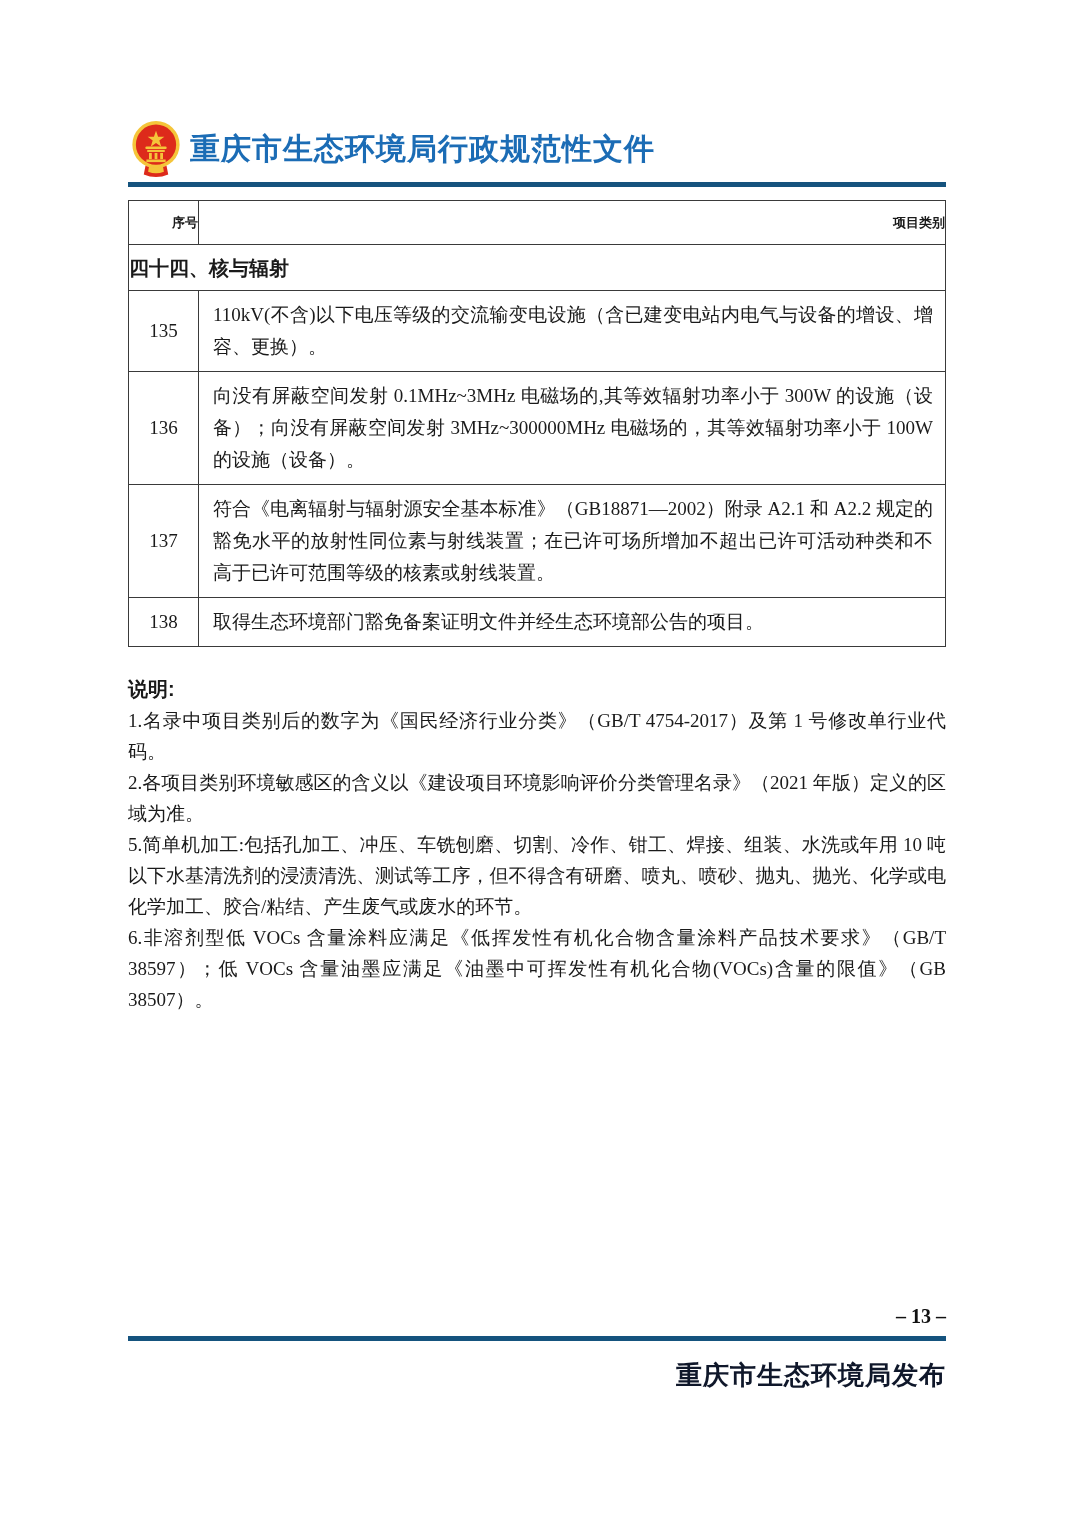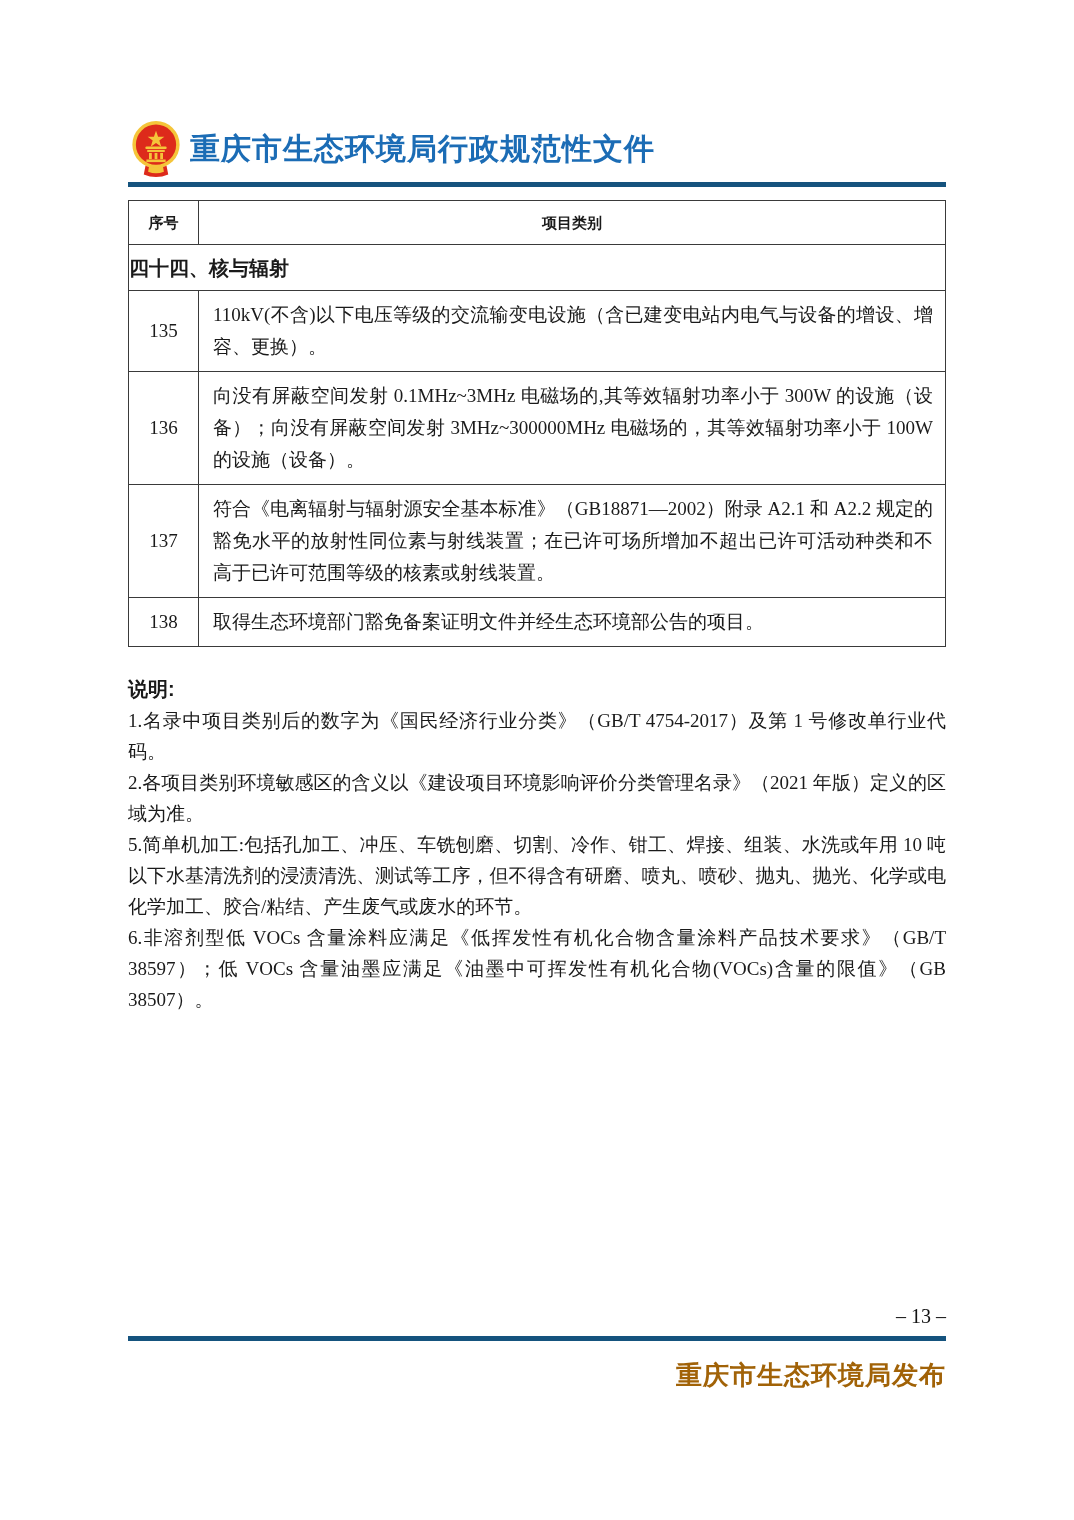--- a/index.html
+++ b/index.html
@@ -48,23 +48,23 @@
   table.cat-table td {
     border: 1px solid #3a3a3a;
     font-size: 19px;
     line-height: 32px;
     vertical-align: middle;
   }
   td.col-no { width: 70px; text-align: center; }
   tr.thead td {
     font-family: "Liberation Sans", "DejaVu Sans", sans-serif;
     font-weight: bold;
-    text-align: center;
+    text-align: right;
     height: 44px;
-    font-size: 15px;
+    font-size: 13px;
   }
   td.cell-no { text-align: center; font-size: 20px; }
   td.cell-text {
     text-align: justify;
     padding: 8px 12px 8px 14px;
   }
   tr.item-row td { height: 49px; }
   tr.section-row td {
     font-family: "Liberation Sans", "DejaVu Sans", sans-serif;
     font-weight: bold;
@@ -87,33 +87,34 @@
     text-align: justify;
   }
 
   
   .footer { position: absolute; left: 128px; top: 1295px; width: 818px; }
   .page-number {
     text-align: right;
     font-size: 20px;
     line-height: 26px;
     color: #111;
+    font-weight: bold;
   }
   .footer-rule {
     margin-top: 7px;
     height: 5px;
     background: #15537e;
   }
   .publisher {
     margin-top: 17px;
     text-align: right;
     font-family: "Liberation Sans", "DejaVu Sans", sans-serif;
     font-weight: bold;
     font-size: 26px;
-    color: #a16207;
+    color: #0f172a;
     letter-spacing: 1px;
   }
 </style>
 </head>
 <body>
 
 <div class="page">
   <div class="content">
 
     <div class="doc-header">

